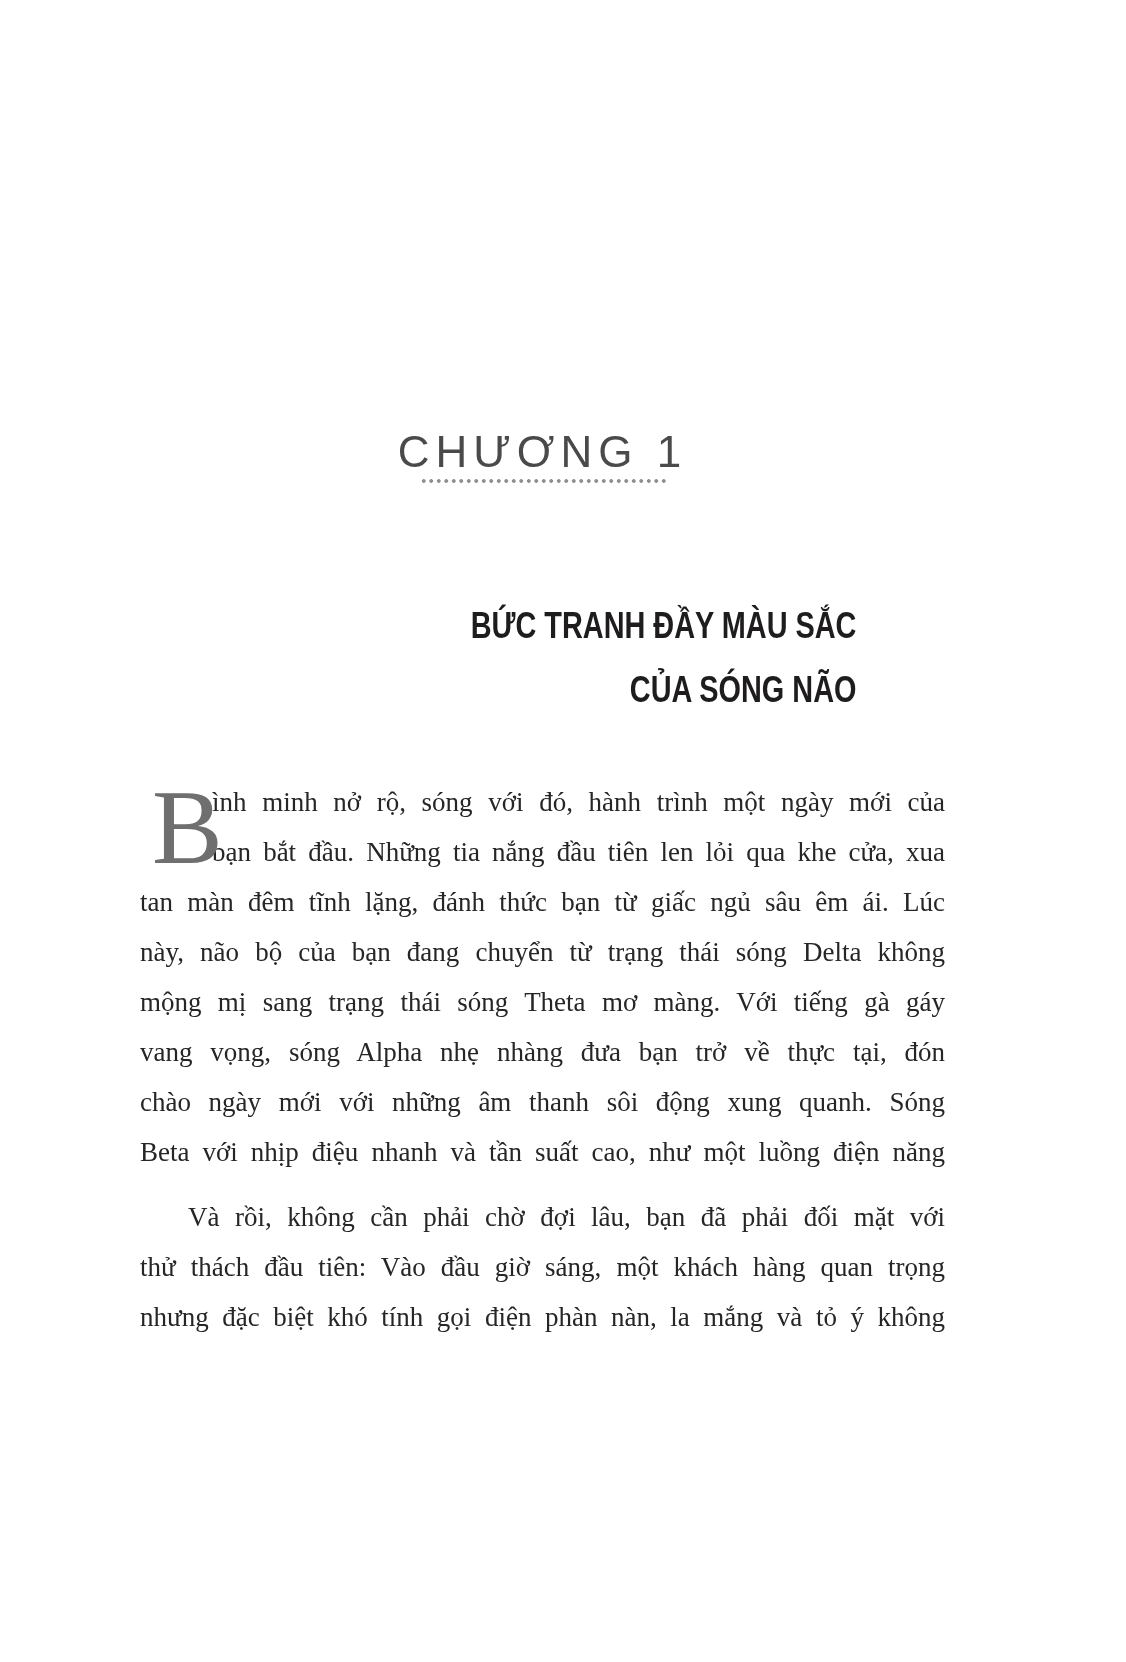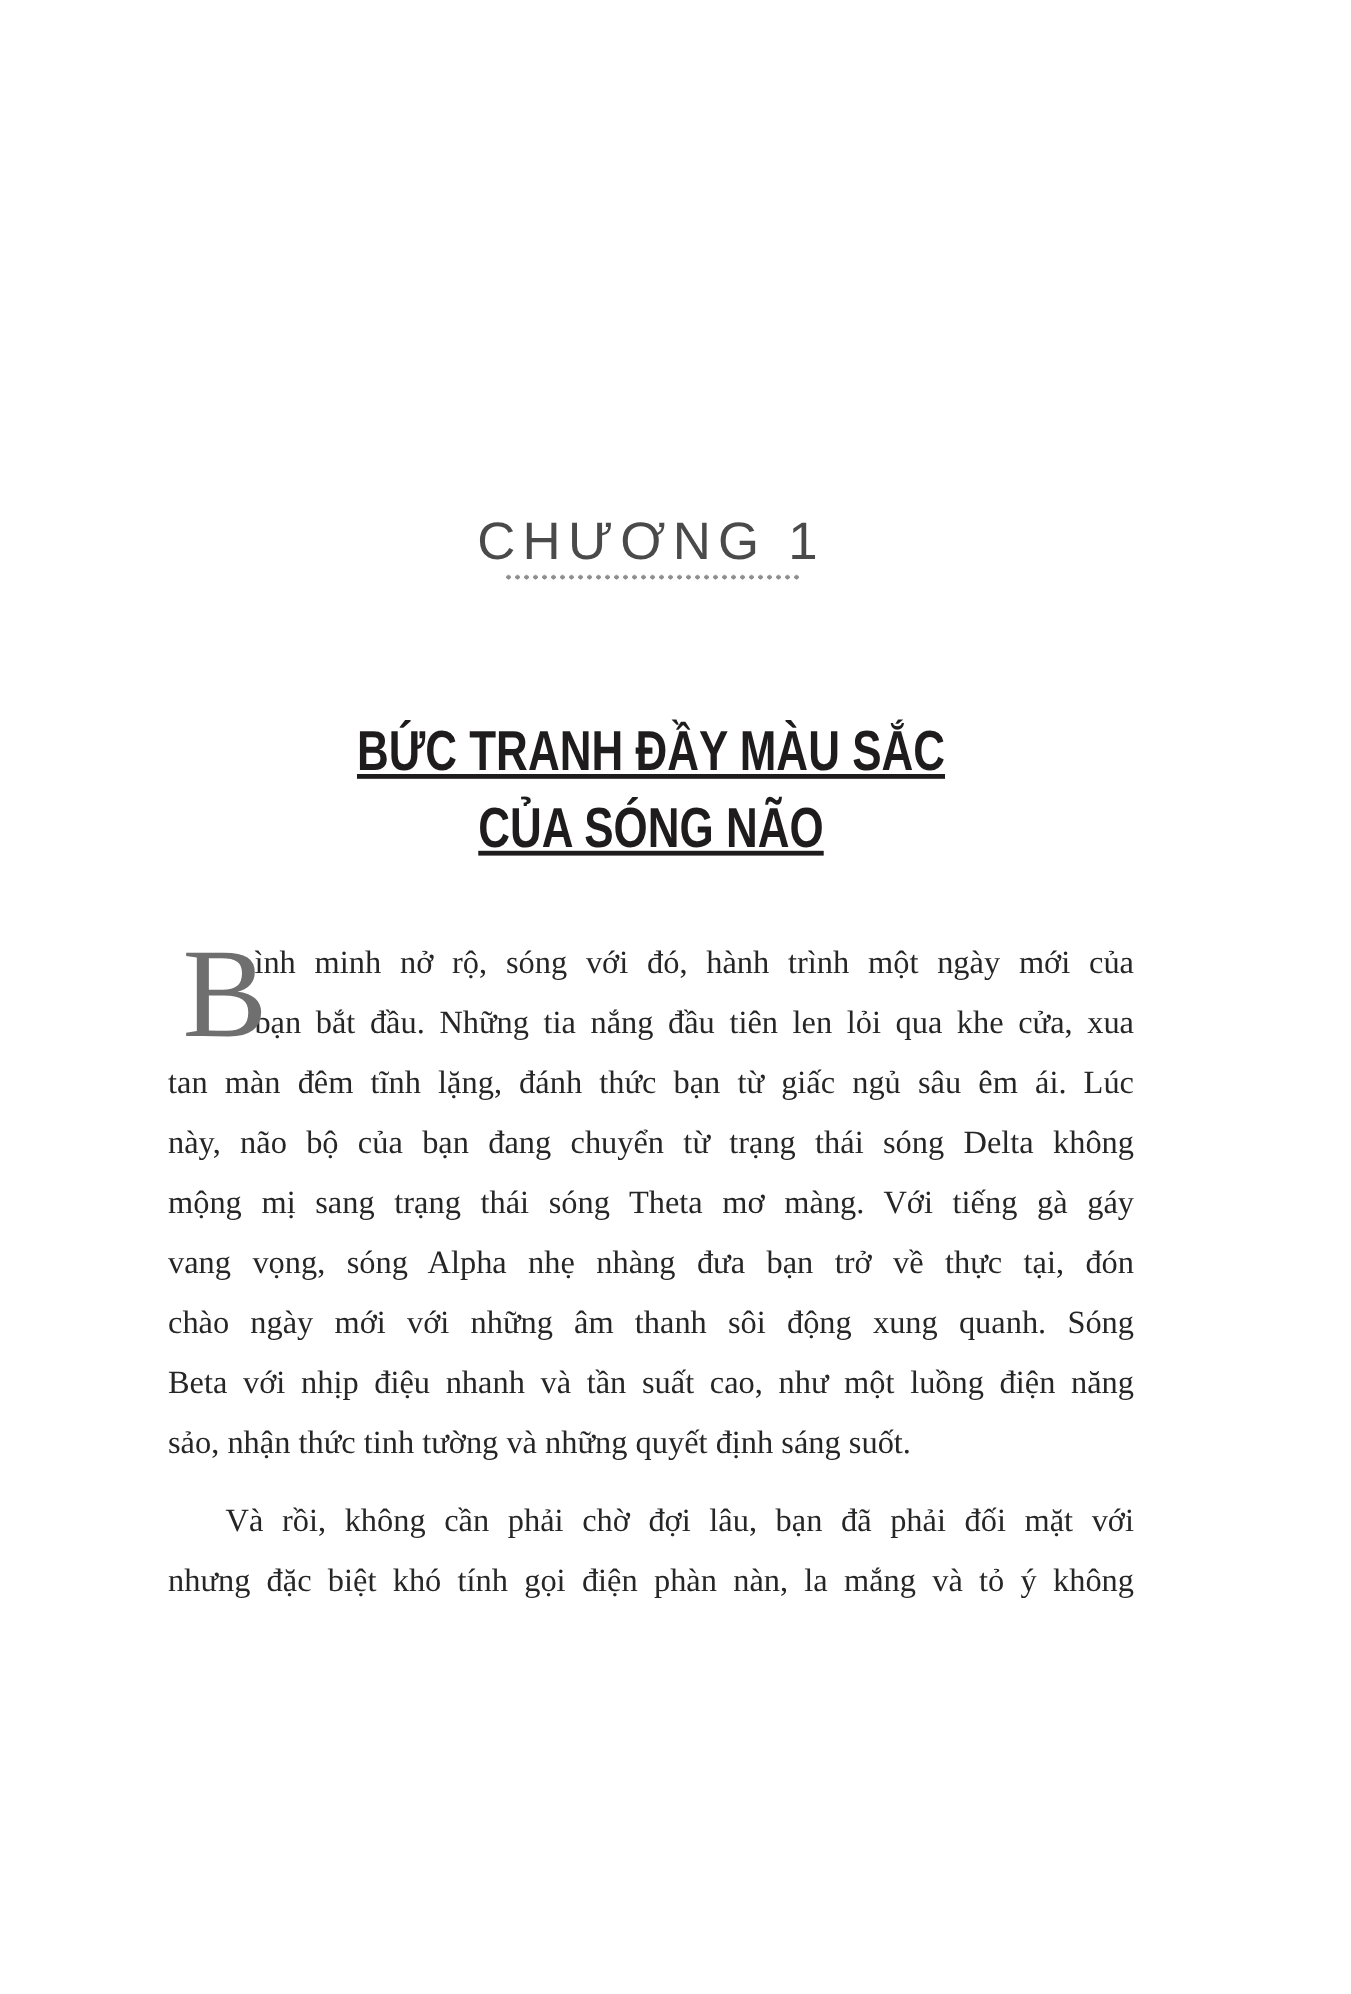--- a/index.html
+++ b/index.html
@@ -36,27 +36,26 @@
     width: 246px;
     height: 6px;
     background-image: radial-gradient(circle, var(--divider-color, #8f8f8f) 1.7px, transparent 2.1px);
     background-size: 7.5px 6px;
     background-position: left center;
   }
 
   
   .chapter-title {
     top: 562px;
-    text-align: center;
+    text-align: right;
     font-family: "Liberation Sans", "DejaVu Sans", sans-serif;
     font-weight: 700;
-    font-size: 47px;
+    font-size: 37px;
     line-height: 64px;
     color: var(--title-color, #1f1c1d);
-    text-decoration: underline;
   }
   .title-line {
     transform: scaleX(0.78);
     transform-origin: 50% 50%;
     white-space: nowrap;
   }
 
   
   .body-text {
     top: 745px;
@@ -108,22 +107,22 @@
     <div class="para para-1">
       <span class="drop-cap">B</span>
       <div class="text-line cap-indent">ình minh nở rộ, sóng với đó, hành trình một ngày mới của</div>
       <div class="text-line cap-indent">bạn bắt đầu. Những tia nắng đầu tiên len lỏi qua khe cửa, xua</div>
       <div class="text-line">tan màn đêm tĩnh lặng, đánh thức bạn từ giấc ngủ sâu êm ái. Lúc</div>
       <div class="text-line">này, não bộ của bạn đang chuyển từ trạng thái sóng Delta không</div>
       <div class="text-line">mộng mị sang trạng thái sóng Theta mơ màng. Với tiếng gà gáy</div>
       <div class="text-line">vang vọng, sóng Alpha nhẹ nhàng đưa bạn trở về thực tại, đón</div>
       <div class="text-line">chào ngày mới với những âm thanh sôi động xung quanh. Sóng</div>
       <div class="text-line">Beta với nhịp điệu nhanh và tần suất cao, như một luồng điện năng</div>
-      <div class="text-line last-line">sảo, nhận thức tinh tường và những quyết định sáng suốt.</div>
     </div>
 
     <div class="para para-2">
       <div class="text-line para-first-indent">Và rồi, không cần phải chờ đợi lâu, bạn đã phải đối mặt với</div>
+      <div class="text-line">thử thách đầu tiên: Vào đầu giờ sáng, một khách hàng quan trọng</div>
       <div class="text-line">nhưng đặc biệt khó tính gọi điện phàn nàn, la mắng và tỏ ý không</div>
     </div>
 
   </div>
 </div>
 
 </body></html>

